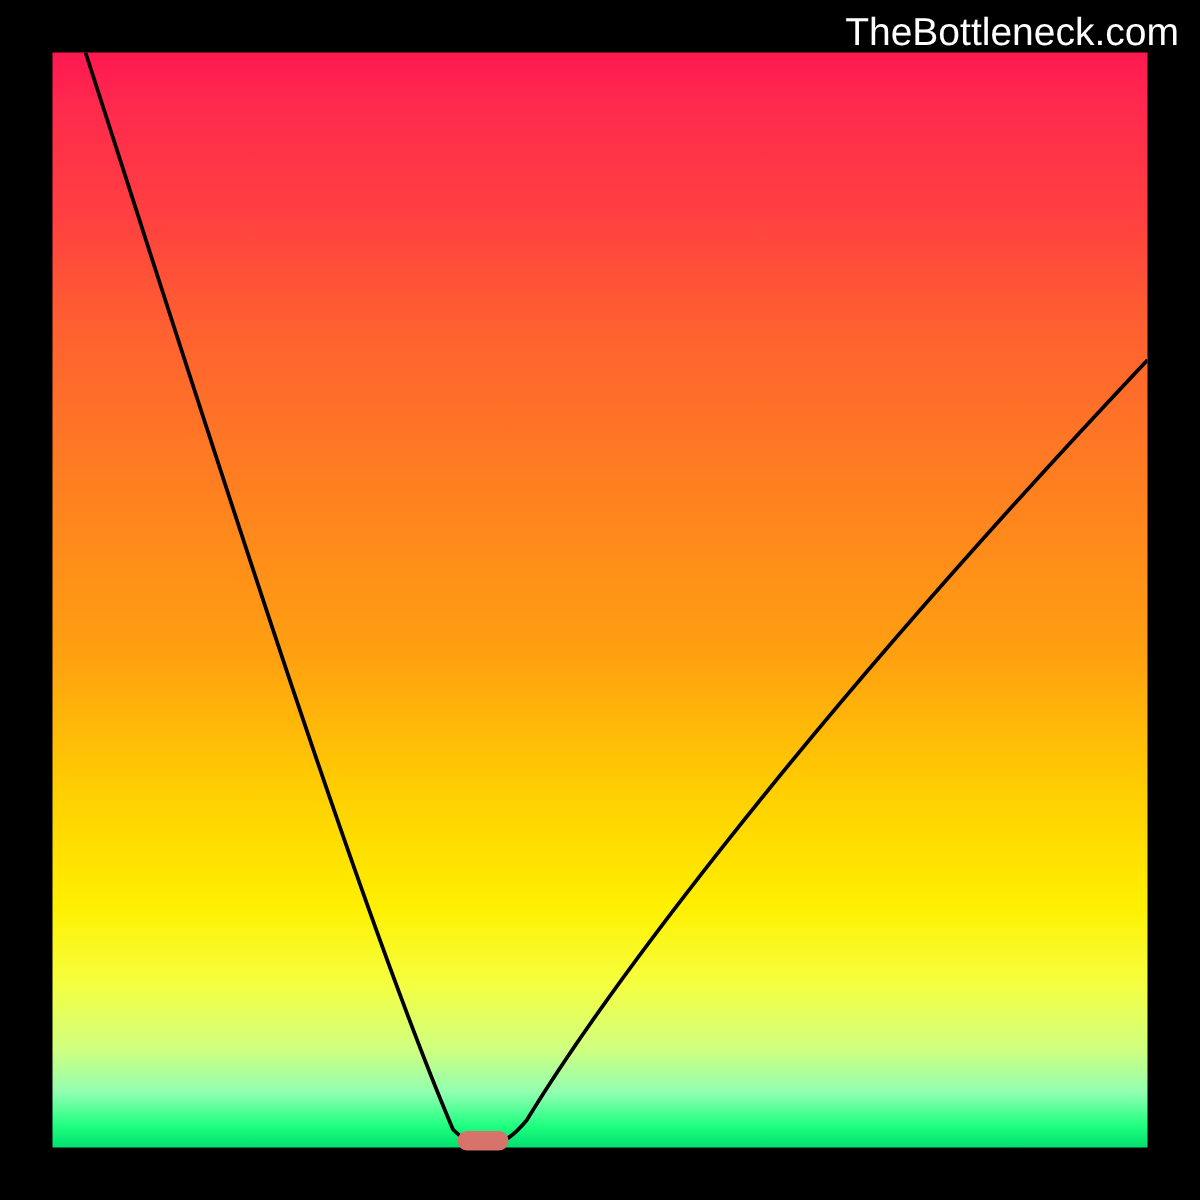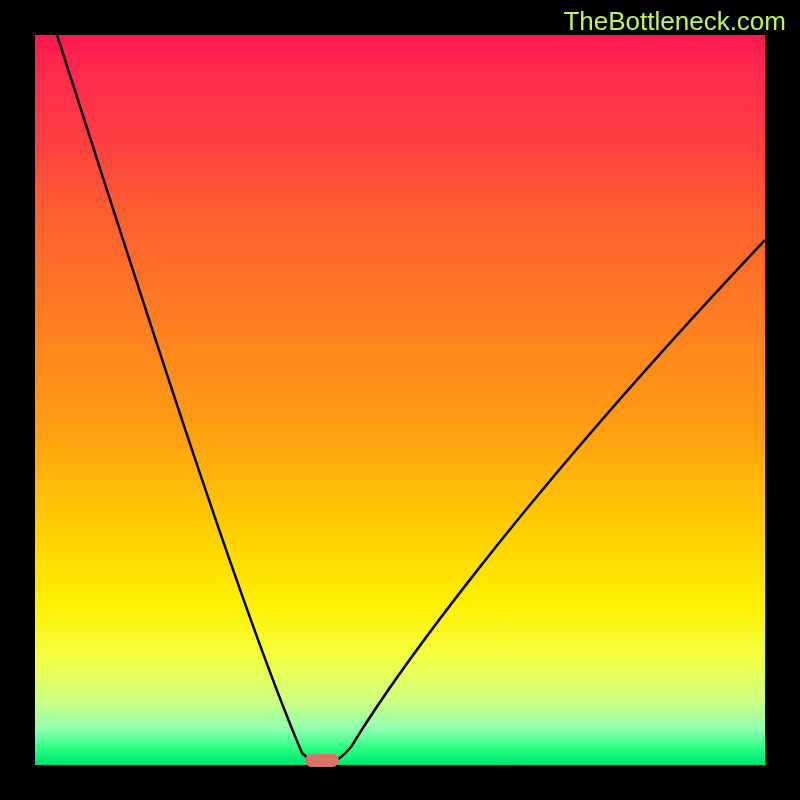--- a/index.html
+++ b/index.html
@@ -7,21 +7,21 @@
     width: 800px;
     height: 800px;
     background: #000;
     position: relative;
     overflow: hidden;
   }
   .watermark {
     position: absolute;
     top: 6px;
     right: 14px;
-    color: #bef264;
+    color: #ffffff;
     font-family: Arial, sans-serif;
     font-size: 26px;
     font-weight: 500;
     z-index: 10;
   }
   .plot-area {
     position: absolute;
     top: 35px;
     left: 35px;
     width: 730px;

